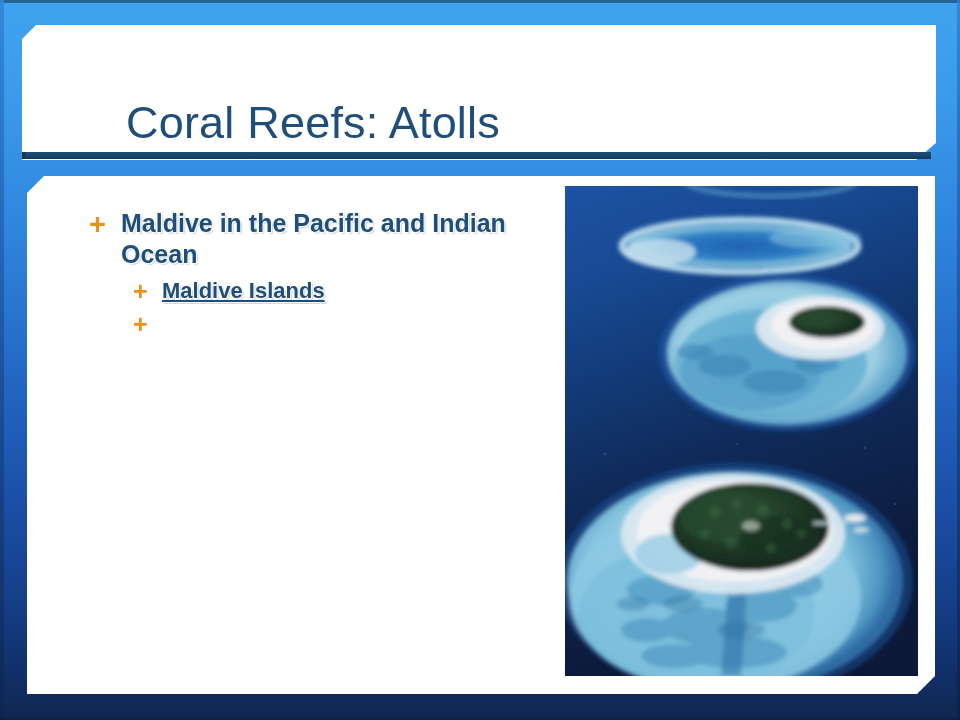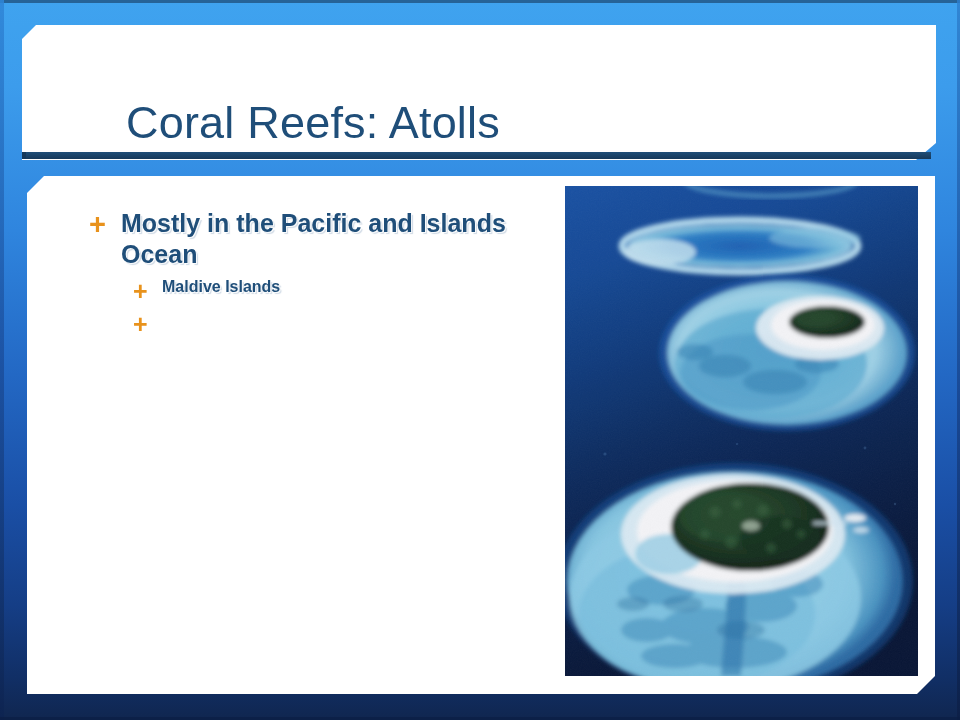--- a/index.html
+++ b/index.html
@@ -142,21 +142,21 @@
   .lvl2 .plus { font-size: 25px; width: 29px; padding-top: 2px; }
 
   .btxt {
     color: #1F4E79;
     font-weight: 700;
     font-family: "Liberation Sans", sans-serif;
     text-shadow: 1px 1px 0 rgba(255,255,255,.85),
                  2px 2px 1px rgba(120,150,180,.35);
   }
   .lvl1 .btxt { font-size: 25px; line-height: 1.22; }
-  .lvl2 .btxt { font-size: 16px; line-height: 1.24; }
+  .lvl2 .btxt { font-size: 22px; line-height: 1.24; text-decoration: underline; }
 
   
   .photo {
     position: absolute;
     left: 538px;
     top: 10px;
     width: 353px;
     height: 490px;
     overflow: hidden;
     background: #0A1B46;
@@ -181,21 +181,21 @@
   <div class="title-underline-tail"></div>
   <div class="title-underline"></div>
 
   <div class="content-wrap">
     <div class="content-box"></div>
 
     <div class="bullets">
 
       <div class="bullet-row lvl1">
         <span class="plus">+</span>
-        <span class="btxt">Mostly in the Pacific and Islands Ocean</span>
+        <span class="btxt">Maldive in the Pacific and Indian Ocean</span>
       </div>
 
       <div class="bullet-row lvl2">
         <span class="plus">+</span>
         <span class="btxt">Maldive Islands</span>
       </div>
 
       <div class="bullet-row lvl2">
         <span class="plus">+</span>
       </div>

